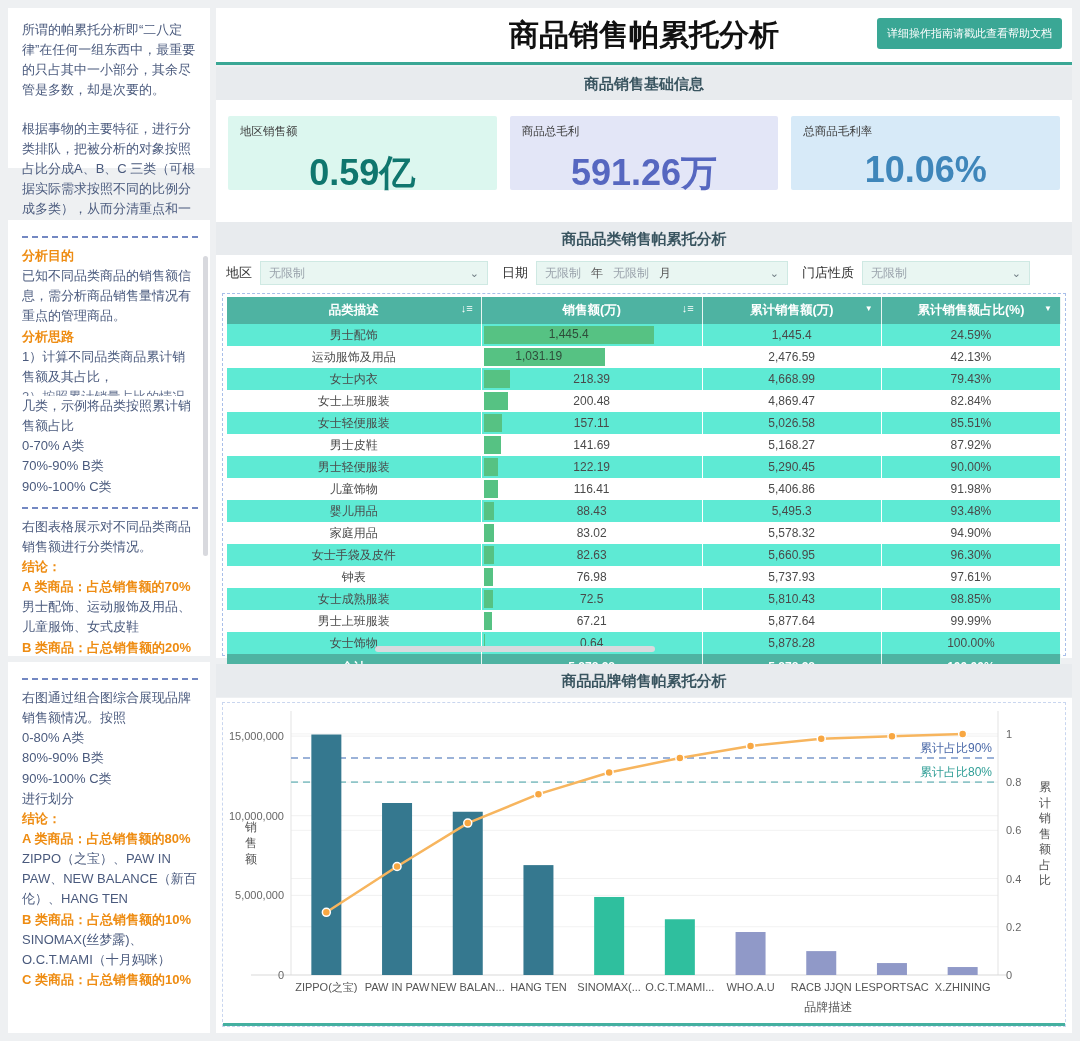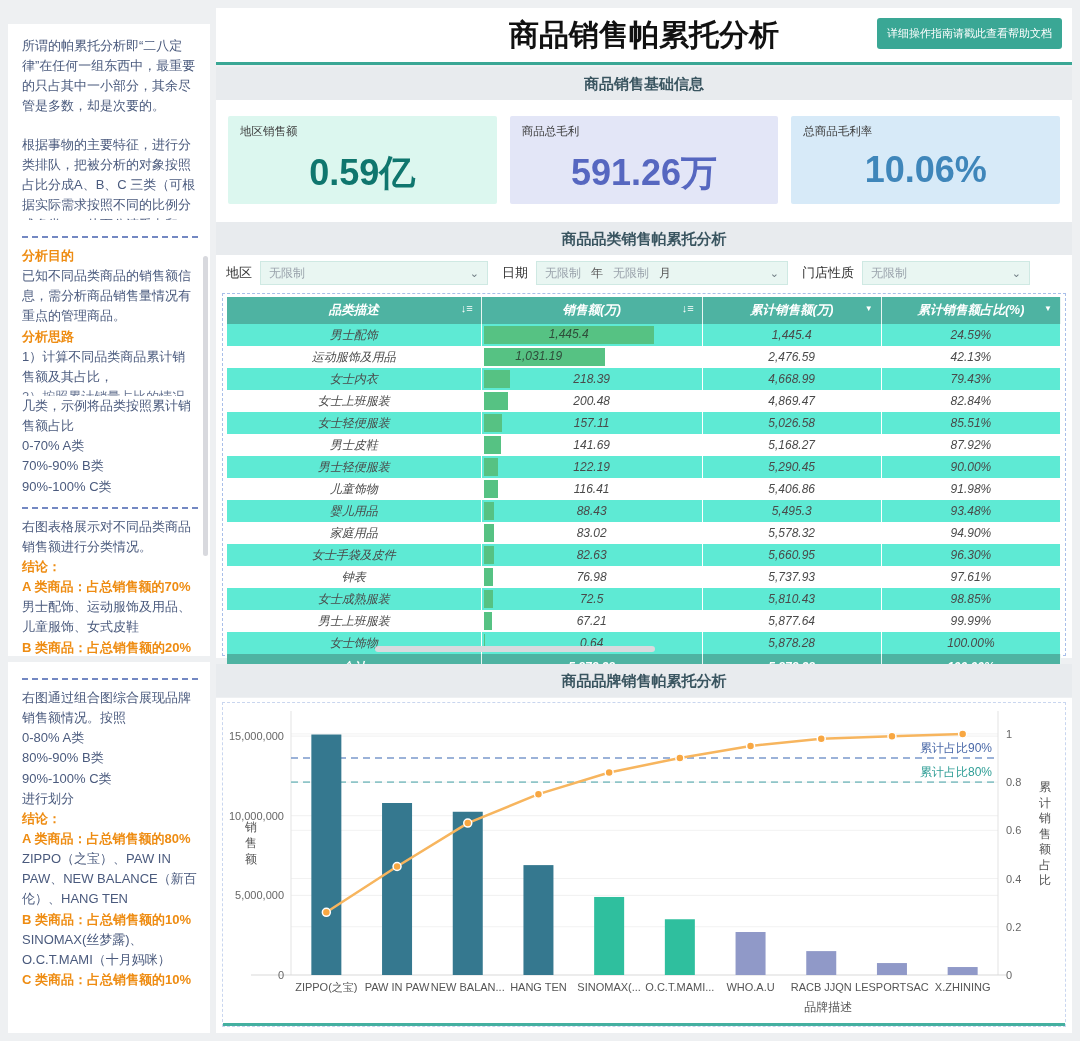--- a/index.html
+++ b/index.html
@@ -19,36 +19,36 @@
   .main-block{position:absolute;left:216px;width:856px;}
   .hdr{top:8px;height:54px;background:#fff;border-bottom:3px solid #3aa795;}
   .hdr h1{margin:0;text-align:center;font-size:30px;line-height:54px;color:#111;font-weight:bold;}
   .help-btn{position:absolute;right:10px;top:10px;background:#3aa795;color:#fff;font-size:11px;
     padding:8px 10px;border:none;border-radius:3px;cursor:pointer;}
   .secbar{background:#e8ebee;color:#3a5560;font-weight:bold;font-size:15px;text-align:center;line-height:33px;height:33px;}
   .bar1{top:67px;} .bar2{top:222px;} .bar3{top:664px;}
 
   .kpi-wrap{top:100px;height:122px;background:#fff;}
   .kpis{display:flex;gap:13px;padding:16px 12px;}
-  .kpi-card{flex:1;height:88px;border-radius:2px;padding:8px 12px;box-sizing:border-box;}
+  .kpi-card{flex:1;height:74px;border-radius:2px;padding:8px 12px;box-sizing:border-box;}
   .kpi-label{font-size:11.5px;color:#3c3c3c;}
   .kpi-value{text-align:center;font-size:36px;font-weight:bold;margin-top:10px;}
 
   .filters{top:255px;height:36px;background:#fff;display:flex;align-items:center;gap:14px;padding:0 10px;box-sizing:border-box;}
   .fgroup{display:flex;align-items:center;gap:8px;}
   .flabel{font-size:13px;color:#333;white-space:nowrap;}
   .fbox{display:flex;align-items:center;background:#e9f6f2;border:1px solid #cfe9e3;border-radius:0;
         height:24px;font-size:12px;color:#9aa3ac;padding:0 8px;box-sizing:border-box;}
   .fbox .unit{color:#555;margin:0 10px;}
   .chev{margin-left:auto;color:#6f7c84;font-size:11px;padding-left:8px;}
   .fb1{width:228px;} .fb2{width:252px;} .fb3{width:168px;}
 
   .table-wrap{top:291px;height:367px;background:#fff;}
   .dashed-box{position:absolute;left:6px;right:6px;top:2px;bottom:2px;border:1px dashed #a9bfe9;padding:3px 4px 10px 4px;}
-  table.cat{width:100%;border-collapse:collapse;table-layout:fixed;font-size:12px;color:#4a4a4a;font-style:italic;}
+  table.cat{width:100%;border-collapse:collapse;table-layout:fixed;font-size:12px;color:#4a4a4a;}
   table.cat th{background:#4eb3a2;color:#fff;font-weight:bold;font-size:12.5px;height:25px;
        border-right:1px solid #e9f5f2;position:relative;}
   table.cat td{height:20px;text-align:center;border-right:1px solid #fff;}
   tr.alt td{background:#5eead4;}
   tr.total td{background:#4eb3a2;color:#fff;font-weight:bold;height:24px;border-right:1px solid #e9f5f2;}
   .sort-ic{position:absolute;right:8px;top:5px;font-size:11px;font-weight:normal;}
   .filt-ic{position:absolute;right:8px;top:7px;font-size:8px;}
   .salescell{position:relative;}
   .cellbar{position:absolute;left:2px;top:2px;bottom:2px;background:#56c283;}
   .inbarval{position:absolute;top:0;line-height:20px;width:100%;text-align:center;color:#2e4d3a;}
@@ -58,21 +58,21 @@
   .chart-box{position:absolute;left:6px;right:6px;top:4px;bottom:6px;border:1px dashed #c9d6ef;}
   .chart-bottombar{position:absolute;left:0;right:0;bottom:0;height:3px;background:#44b0a0;}
 
   svg text{font-family:"Liberation Sans","DejaVu Sans",sans-serif;}
 </style>
 </head>
 <body>
 
 <div id="app">
 
-  <div class="panel side" style="top:24px;height:206px;">
+  <div class="panel side" style="top:8px;height:160px;">
     <div class="inner">
       <p>所谓的帕累托分析即“二八定律”在任何一组东西中，最重要的只占其中一小部分，其余尽管是多数，却是次要的。</p>
       <p>根据事物的主要特征，进行分类排队，把被分析的对象按照占比分成A、B、C 三类（可根据实际需求按照不同的比例分成多类），从而分清重点和一般，有区别地确定管理方式。</p>
     </div>
   </div>
 
   <div class="panel side" style="top:220px;height:436px;overflow:hidden;">
     <div class="inner">
       <div class="divider"></div>
       <div class="orange">分析目的</div>

